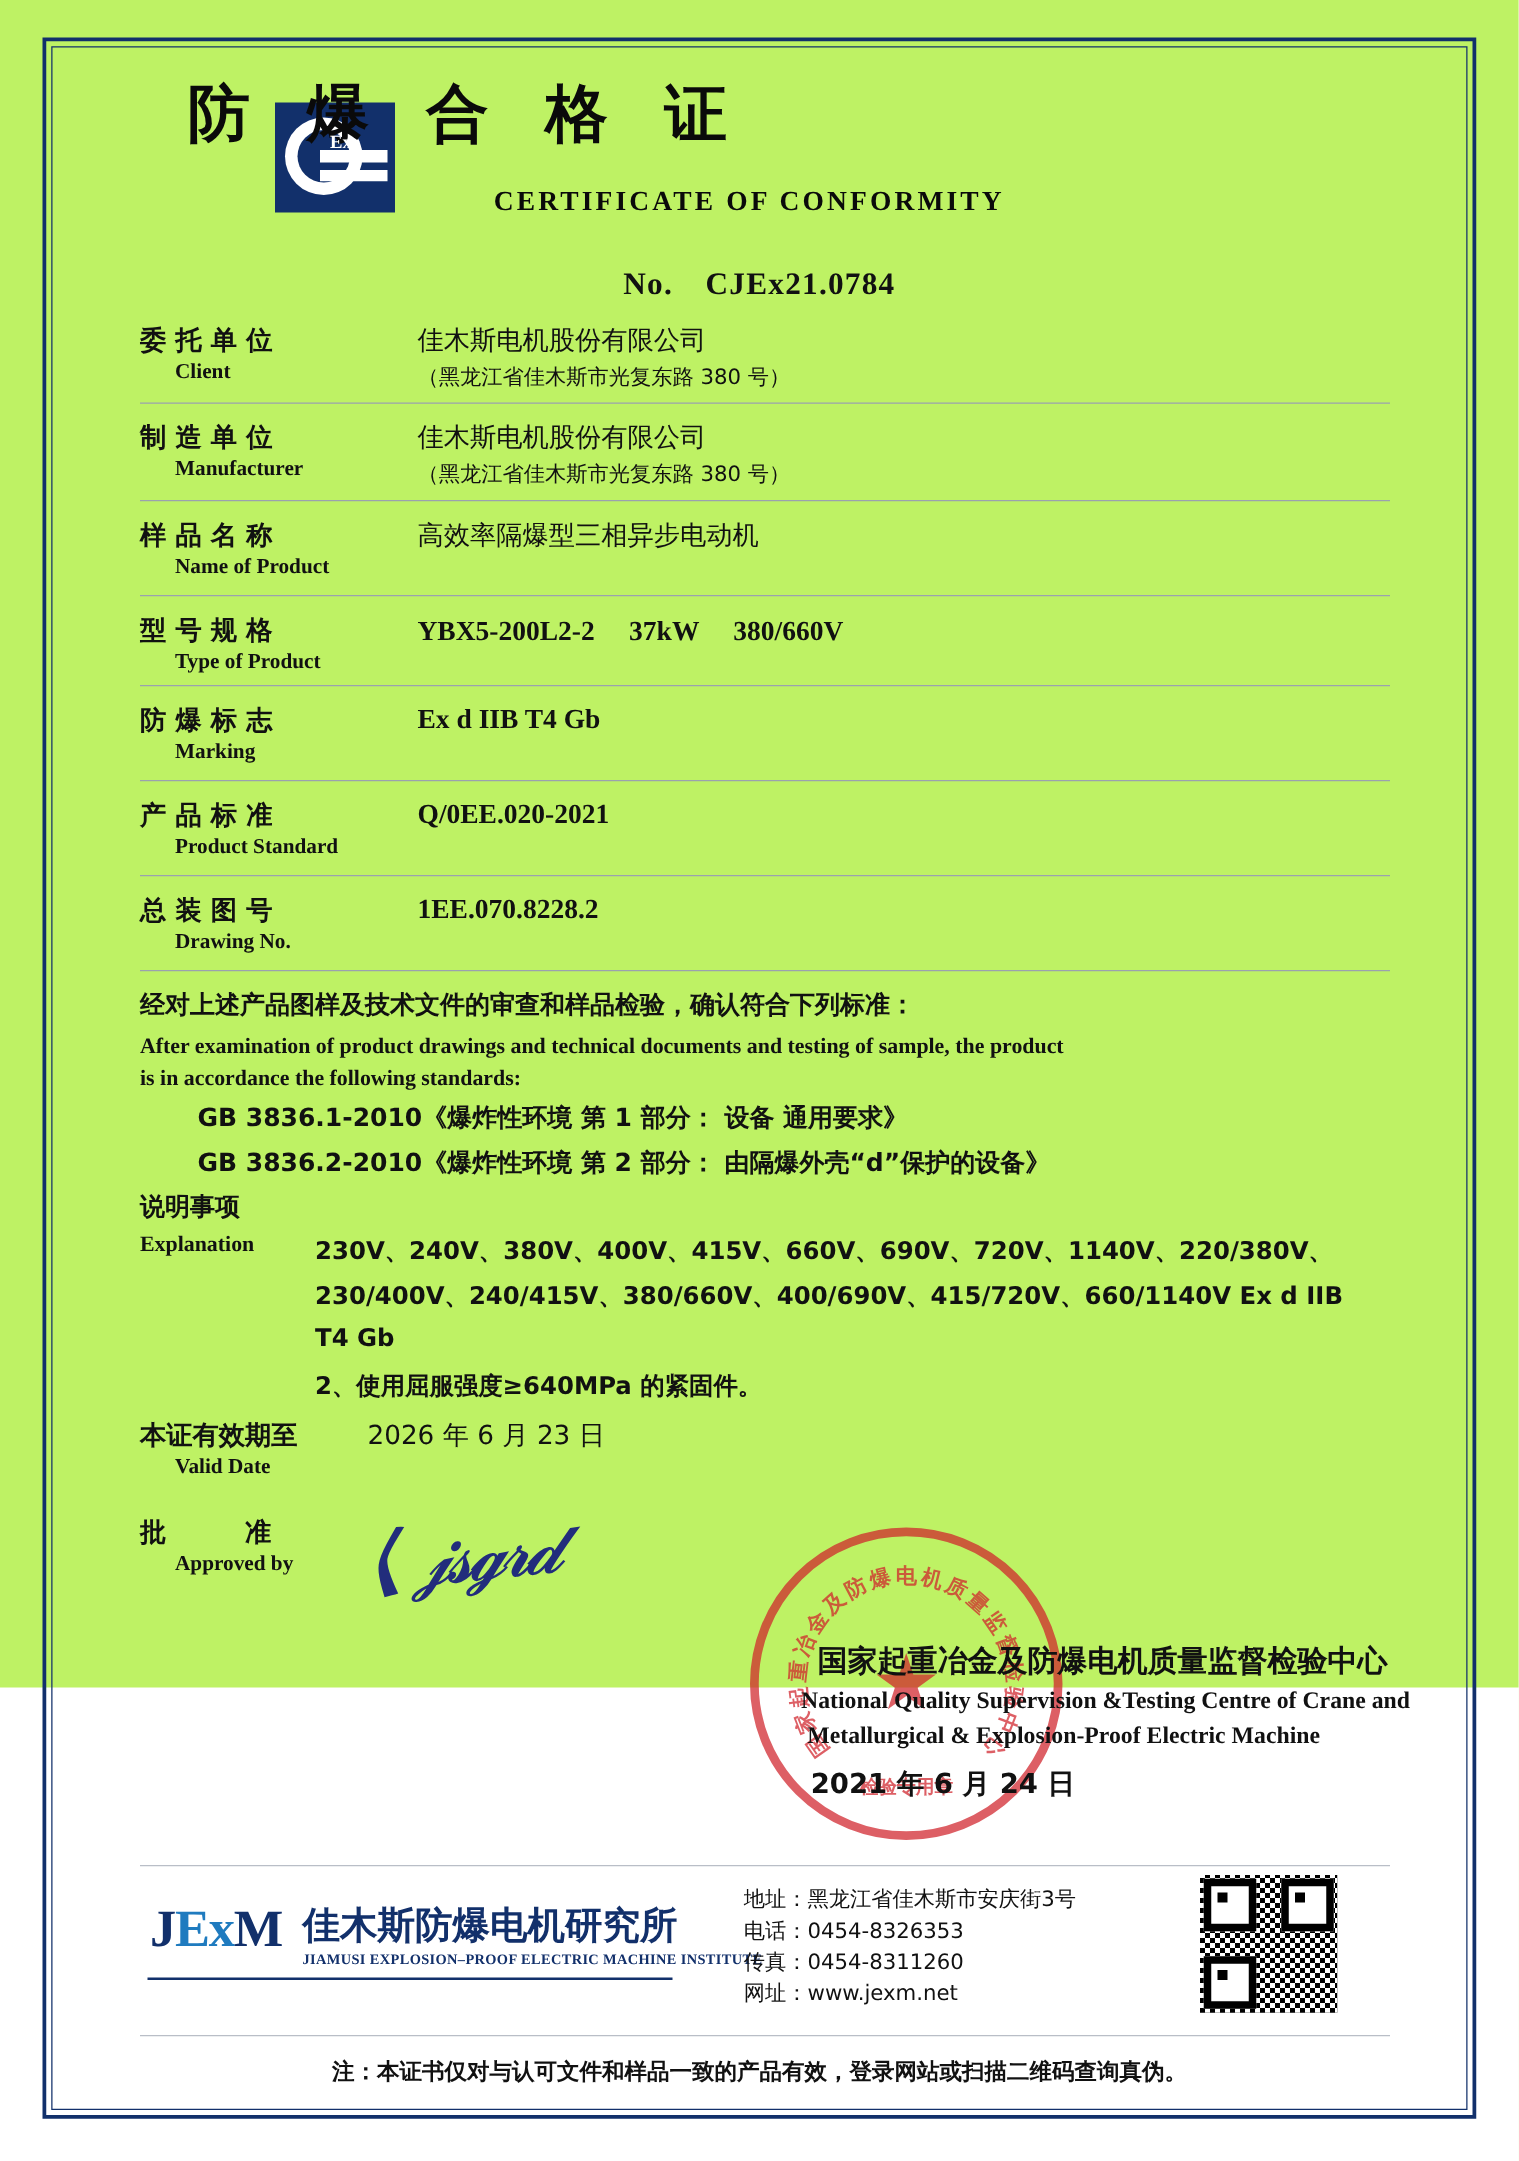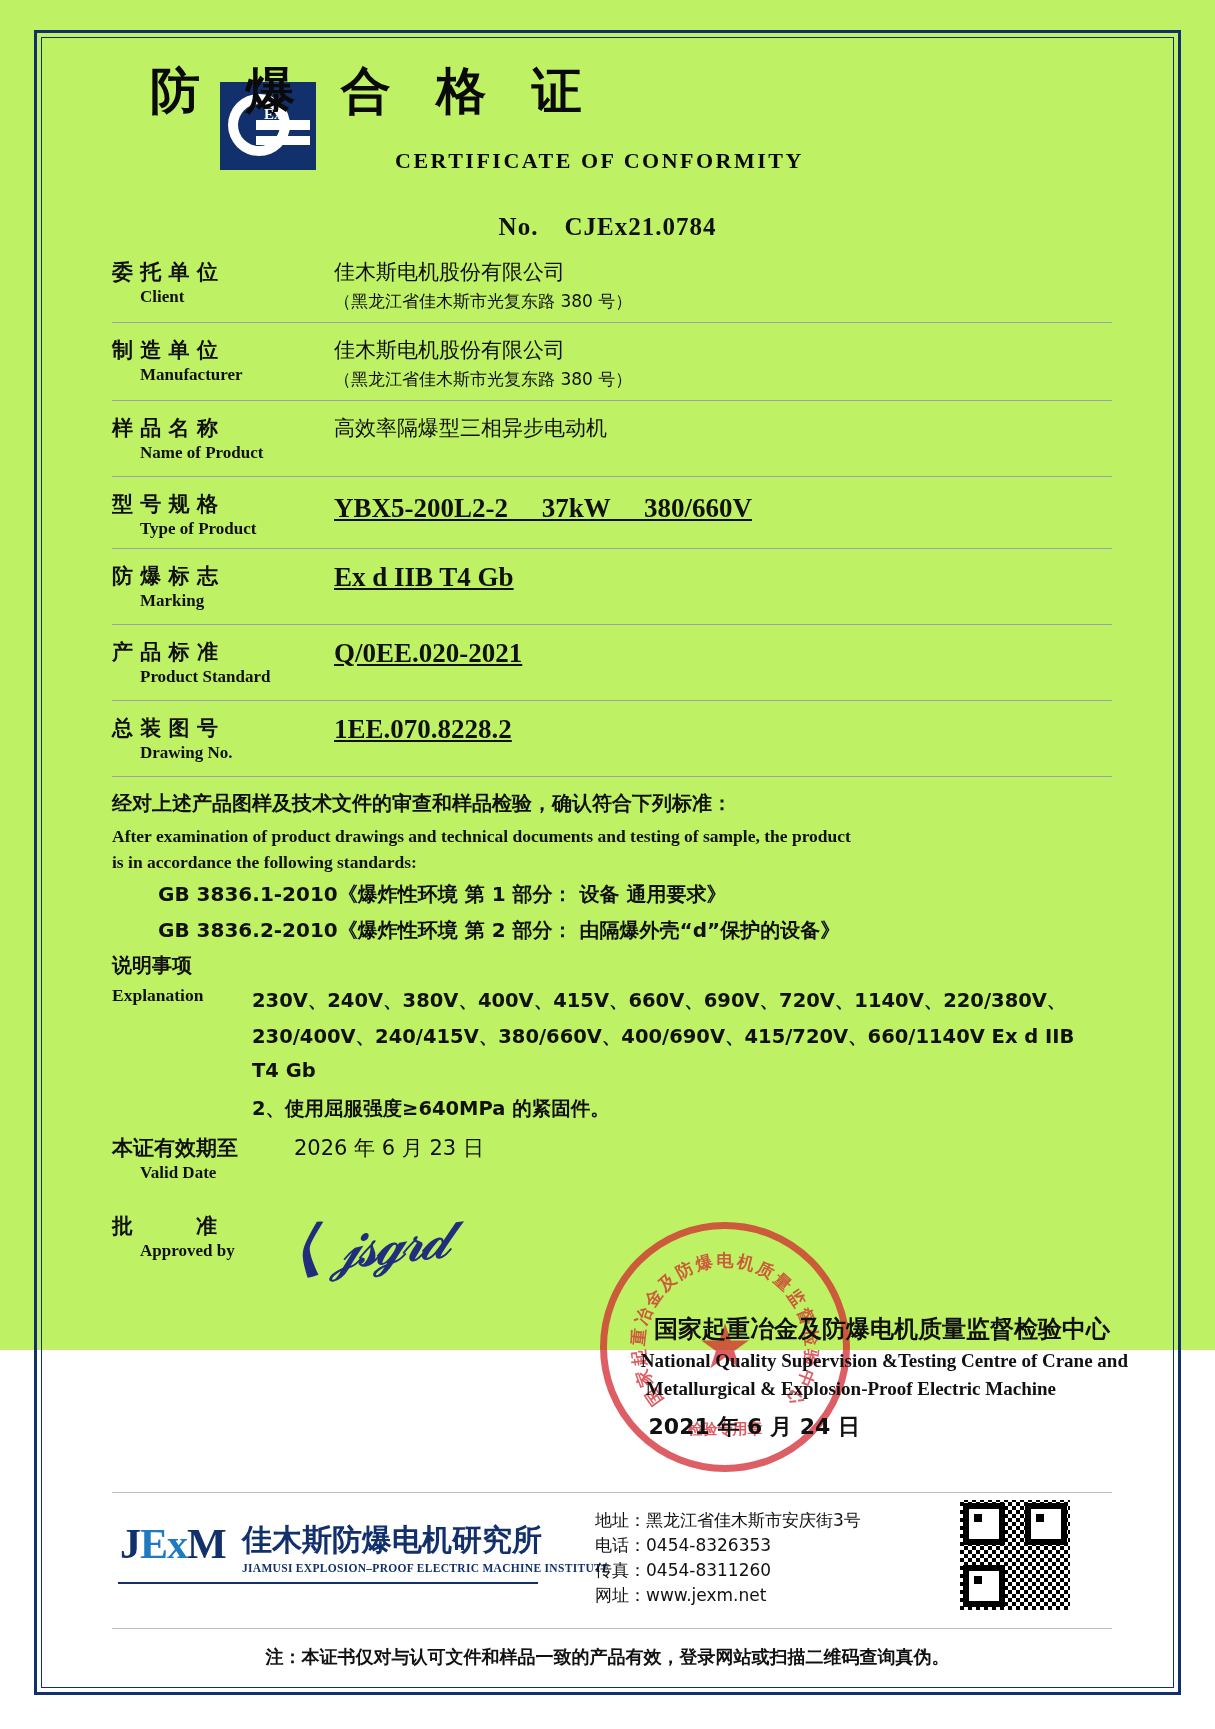--- a/index.html
+++ b/index.html
@@ -144,22 +144,21 @@
   .field .val {
     position: absolute;
     left: 222px; top: 0px;
     font-size: 21px;
     white-space: nowrap;
     font-family: "DejaVu Sans", sans-serif;
   }
   .field .val.serif {
     font-family: "Liberation Serif", serif;
     font-weight: bold;
-    font-size: 27px;
-    text-decoration: underline;
+    font-size: 22px;
   }
   .field .sub {
     position: absolute;
     left: 222px; top: 32px;
     font-size: 17px;
     white-space: nowrap;
     font-family: "DejaVu Sans", sans-serif;
   }
   .rule {
     position: absolute;

